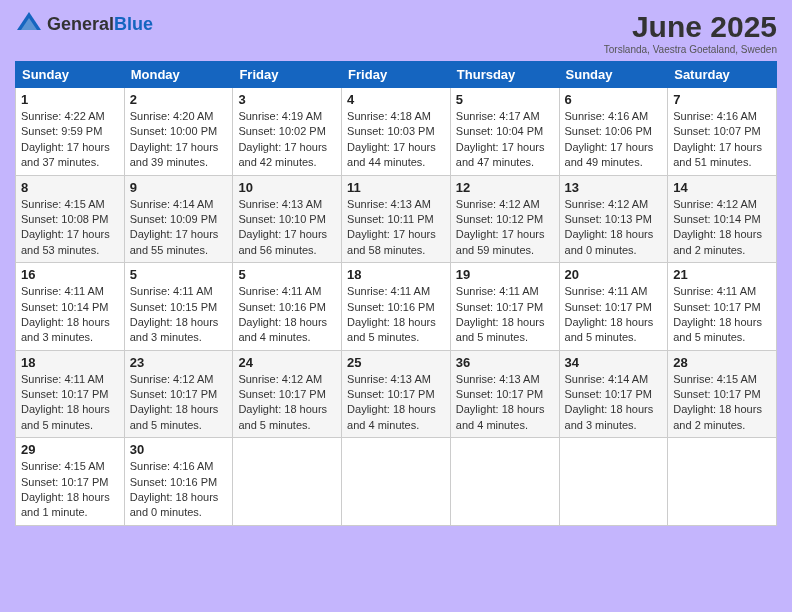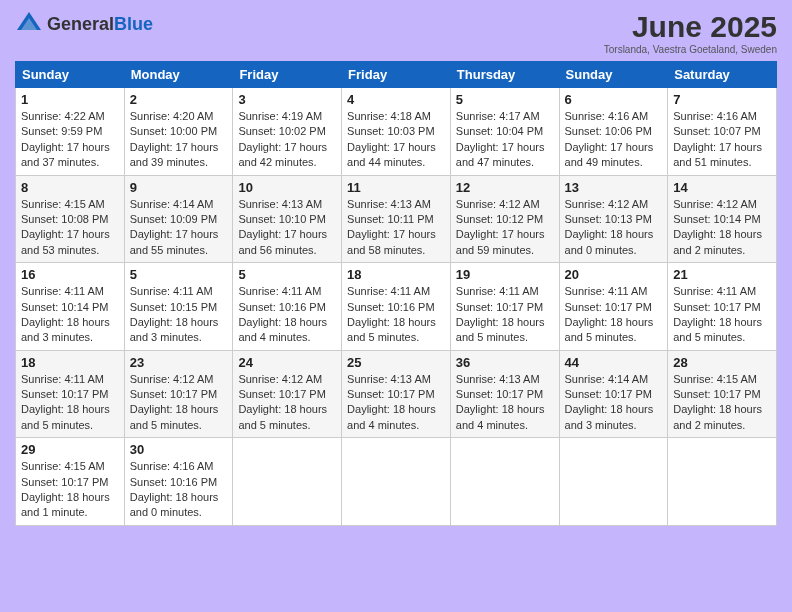--- a/index.html
+++ b/index.html
@@ -234,21 +234,21 @@
           </td>
           <td>
             <span class="day-number">25</span>
             <div class="day-info">Sunrise: 4:13 AM<br>Sunset: 10:17 PM<br>Daylight: 18 hours<br>and 4 minutes.</div>
           </td>
           <td>
             <span class="day-number">36</span>
             <div class="day-info">Sunrise: 4:13 AM<br>Sunset: 10:17 PM<br>Daylight: 18 hours<br>and 4 minutes.</div>
           </td>
           <td>
-            <span class="day-number">44</span>
+            <span class="day-number">34</span>
             <div class="day-info">Sunrise: 4:14 AM<br>Sunset: 10:17 PM<br>Daylight: 18 hours<br>and 3 minutes.</div>
           </td>
           <td>
             <span class="day-number">28</span>
             <div class="day-info">Sunrise: 4:15 AM<br>Sunset: 10:17 PM<br>Daylight: 18 hours<br>and 2 minutes.</div>
           </td>
         </tr>
         <tr>
           <td>
             <span class="day-number">29</span>

